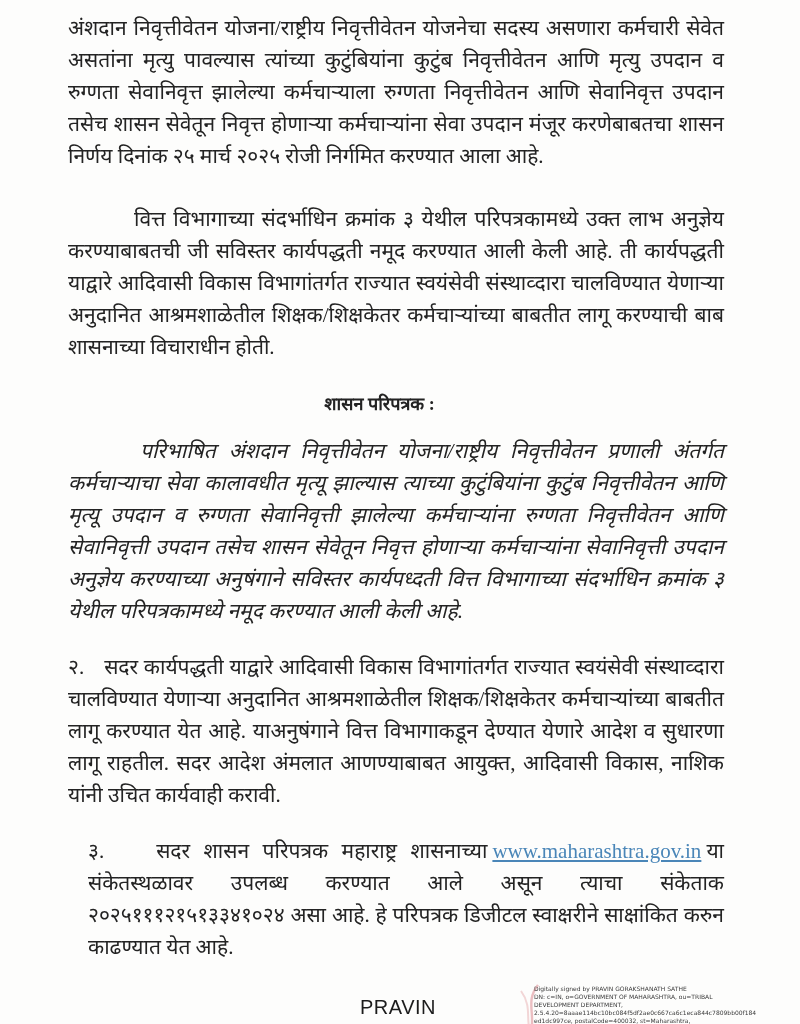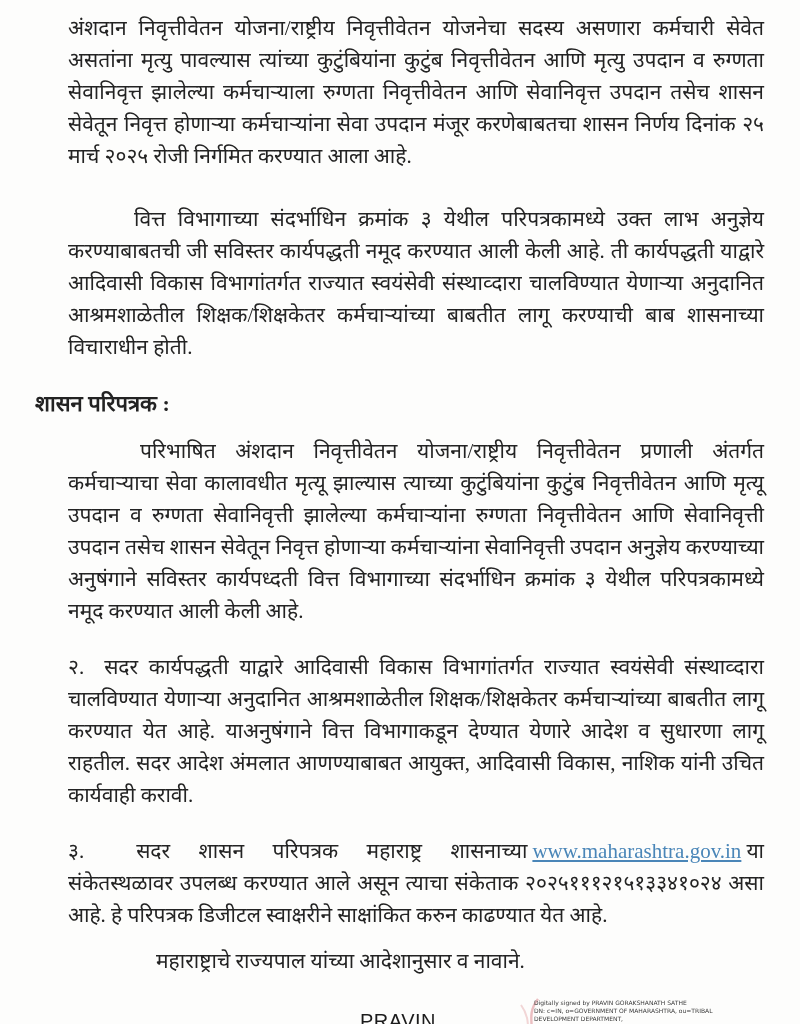--- a/index.html
+++ b/index.html
@@ -11,38 +11,39 @@
     position: relative;
     width: 800px;
     height: 1024px;
     margin: 0 auto;
     background: #fdfdfc;
     color: #232323;
     font-family: "Liberation Serif", "DejaVu Serif", serif;
     font-size: 21px;
     line-height: 32px;
     box-sizing: border-box;
-    padding: 10px 36px 0 68px;
+    padding: 10px 76px 0 68px;
     overflow: hidden;
   }
   .para {
     margin: 0;
     text-align: justify;
   }
   .p1 { margin-top: 2px; }
   .p2 { margin-top: 31px; text-indent: 66px; }
   .heading {
     margin: 26px 0 0 -33px;
-    font-size: 22px;
+    font-size: 18px;
     font-weight: 700;
     line-height: 30px;
+    text-align: center;
   }
-  .p3 { margin-top: 16px; text-indent: 72px; }
+  .p3 { margin-top: 16px; text-indent: 72px; font-style: italic; }
   .p4 { margin-top: 24px; }
-  .p5 { margin-top: 24px; }
+  .p5 { margin-top: 24px; margin-left: 20px; }
   .num-gap-sm { margin-right: 20px; }
   .num-gap-lg { margin-right: 52px; }
   .link {
     color: #4a86b8;
     text-decoration: underline;
     margin: 0 5px;
   }
   .order-line {
     margin: 14px 0 0 0;
     padding-left: 88px;
@@ -90,21 +91,20 @@
   <p class="para p2">वित्त विभागाच्या संदर्भाधिन क्रमांक ३ येथील परिपत्रकामध्ये उक्त लाभ अनुज्ञेय करण्याबाबतची जी सविस्तर कार्यपद्धती नमूद करण्यात आली केली आहे.  ती कार्यपद्धती याद्वारे आदिवासी विकास विभागांतर्गत राज्यात स्वयंसेवी संस्थाव्दारा चालविण्यात येणाऱ्या अनुदानित आश्रमशाळेतील शिक्षक/शिक्षकेतर कर्मचाऱ्यांच्या बाबतीत लागू  करण्याची बाब शासनाच्या विचाराधीन होती.</p>
 
   <h2 class="heading">शासन परिपत्रक :</h2>
 
   <p class="para p3">परिभाषित अंशदान निवृत्तीवेतन योजना/राष्ट्रीय निवृत्तीवेतन प्रणाली अंतर्गत कर्मचाऱ्याचा सेवा कालावधीत मृत्यू झाल्यास त्याच्या कुटुंबियांना कुटुंब निवृत्तीवेतन आणि मृत्यू उपदान व रुग्णता सेवानिवृत्ती झालेल्या कर्मचाऱ्यांना रुग्णता निवृत्तीवेतन आणि सेवानिवृत्ती उपदान तसेच शासन सेवेतून निवृत्त होणाऱ्या कर्मचाऱ्यांना सेवानिवृत्ती उपदान अनुज्ञेय करण्याच्या अनुषंगाने सविस्तर कार्यपध्दती  वित्त विभागाच्या संदर्भाधिन क्रमांक ३ येथील परिपत्रकामध्ये नमूद करण्यात आली केली आहे.</p>
 
   <p class="para p4"><span class="num-gap-sm">२.</span><span>सदर कार्यपद्धती याद्वारे आदिवासी विकास विभागांतर्गत राज्यात स्वयंसेवी संस्थाव्दारा चालविण्यात येणाऱ्या अनुदानित आश्रमशाळेतील शिक्षक/शिक्षकेतर कर्मचाऱ्यांच्या बाबतीत लागू करण्यात येत आहे. याअनुषंगाने वित्त विभागाकडून देण्यात येणारे आदेश व सुधारणा लागू राहतील. सदर आदेश अंमलात आणण्याबाबत आयुक्त, आदिवासी विकास, नाशिक यांनी उचित कार्यवाही करावी.</span></p>
 
   <p class="para p5"><span class="num-gap-lg">३.</span><span>सदर शासन परिपत्रक महाराष्ट्र शासनाच्या</span><a href="#" class="link">www.maharashtra.gov.in</a><span>या संकेतस्थळावर उपलब्ध करण्यात आले असून त्याचा संकेताक २०२५१११२१५१३३४१०२४ असा आहे. हे परिपत्रक डिजीटल स्वाक्षरीने साक्षांकित करुन काढण्यात येत आहे.</span></p>
 
-  <p class="order-line">महाराष्ट्राचे राज्यपाल यांच्या आदेशानुसार व नावाने.</p>
 
   <div class="sig-area">
     <div class="sig-name-en">PRAVIN GORAKSHANATH SATHE</div>
     <svg class="flourish" width="34" height="72" viewBox="0 0 34 72">
       <path d="M24 4 C8 24, 28 38, 10 66" stroke="#e7b3b6" stroke-width="2.4" fill="none" opacity="0.85"></path>
       <path d="M7 10 C22 30, 5 48, 26 62" stroke="#edc4c6" stroke-width="2" fill="none" opacity="0.7"></path>
     </svg>
     <div class="sig-digital">Digitally signed by PRAVIN GORAKSHANATH SATHE
 DN: c=IN, o=GOVERNMENT OF MAHARASHTRA, ou=TRIBAL
 DEVELOPMENT DEPARTMENT,

